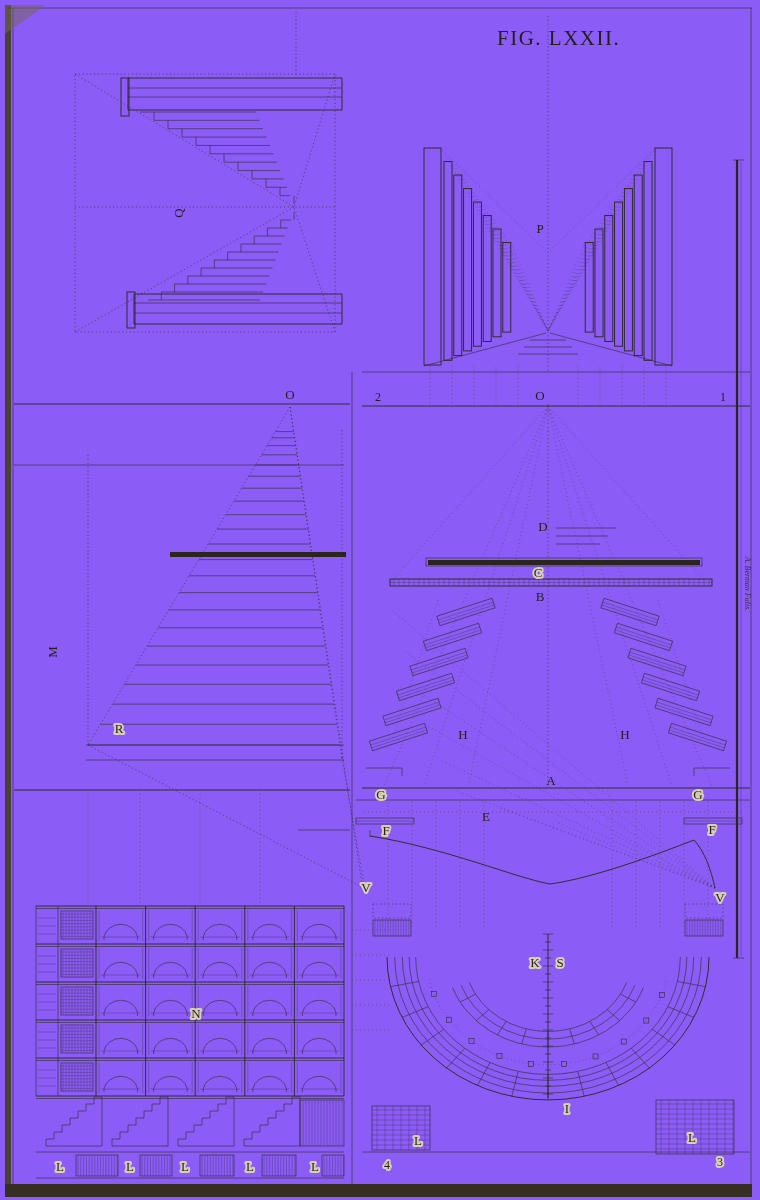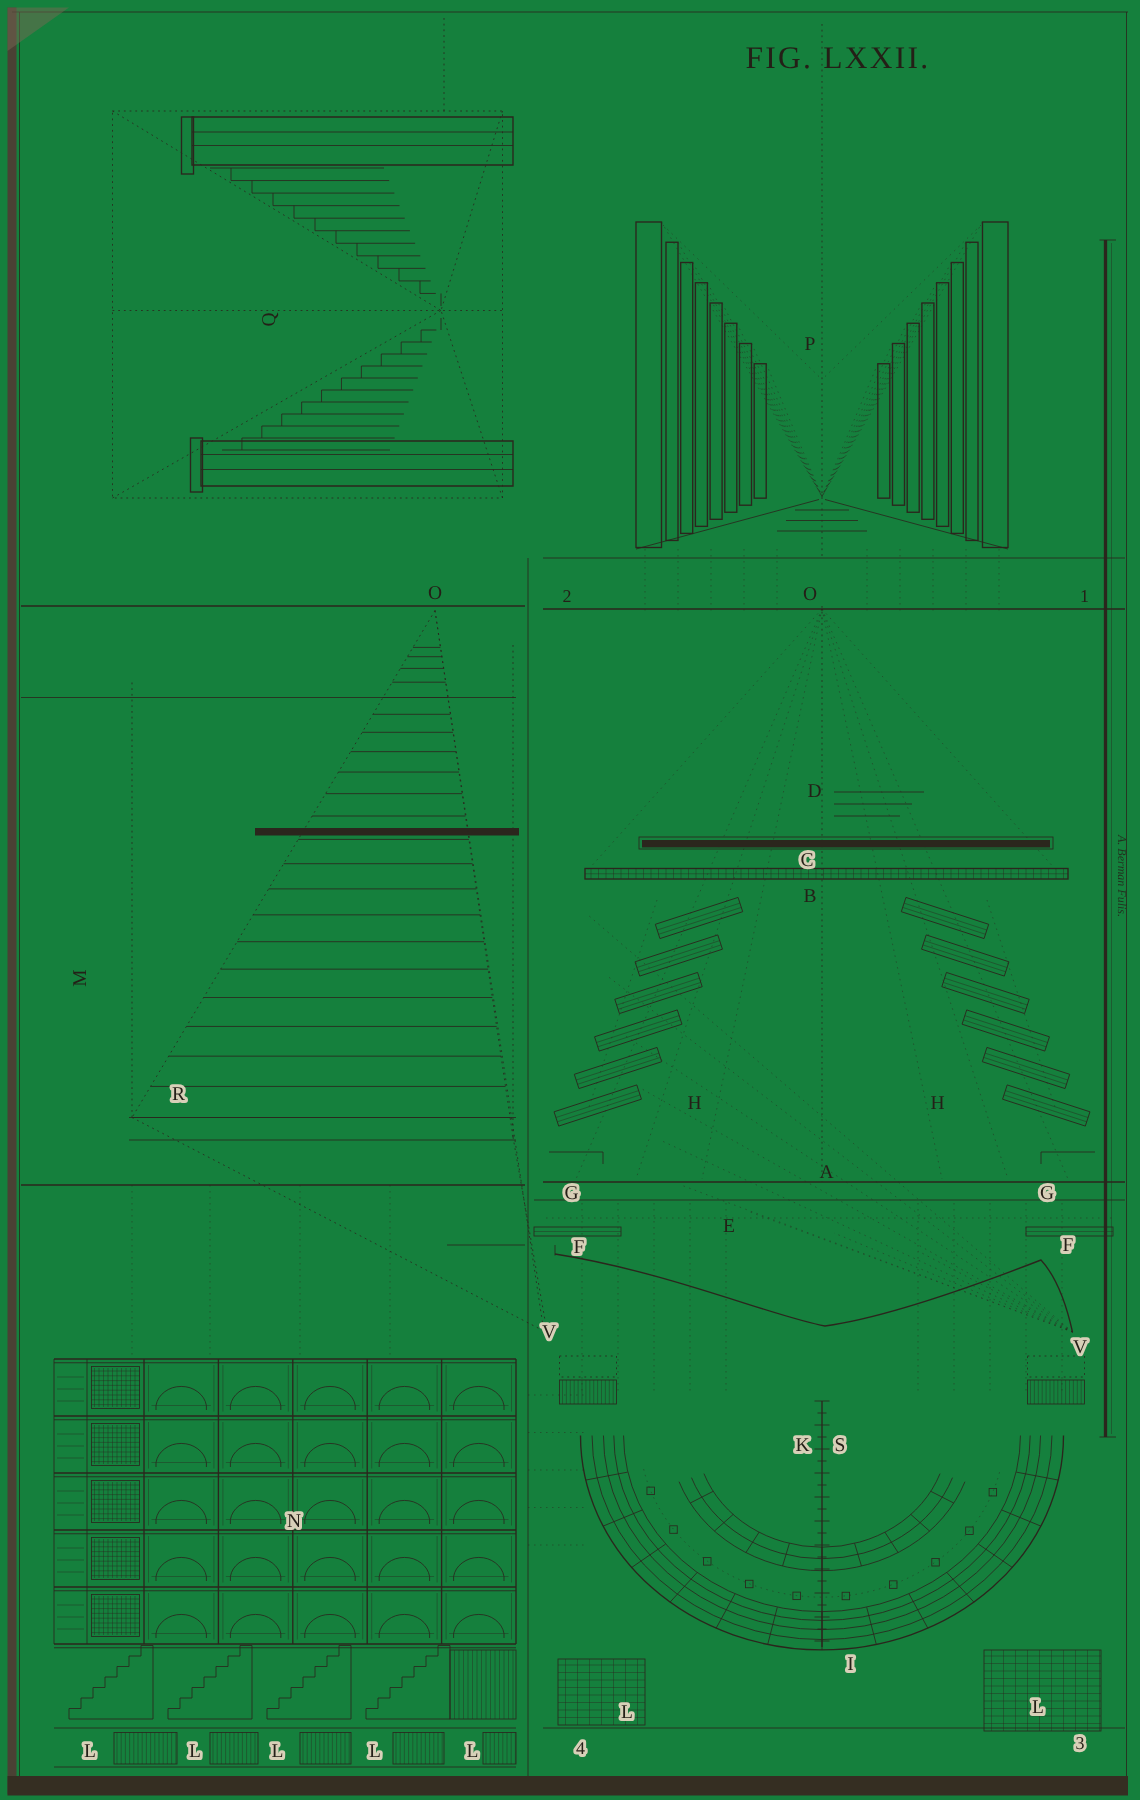--- a/index.html
+++ b/index.html
@@ -1,16 +1,16 @@
 <!DOCTYPE html>
 <html><head>
 <meta charset="utf-8">
 <style>
   html,body{margin:0;padding:0;background:#b8b09a;}
-  .page{position:relative;width:760px;height:1200px;background:#15803d;overflow:hidden;}
+  .page{position:relative;width:760px;height:1200px;background:#8b5cf6;overflow:hidden;}
   svg{position:absolute;left:0;top:0;}
   .ln{stroke:#2b261d;stroke-width:.9;fill:none;stroke-linecap:butt;}
   .thin{stroke:#2b261d;stroke-width:.55;fill:none;}
   .hair{stroke:#2b261d;stroke-width:.32;fill:none;opacity:.85;}
   .thick{stroke:#2b261d;stroke-width:2.2;fill:none;}
   .dot{stroke:#2b261d;stroke-width:.55;fill:none;stroke-dasharray:1.2 2.6;}
   .dotf{stroke:#2b261d;stroke-width:.45;fill:none;stroke-dasharray:1 3;opacity:.7;}
   text{font-family:"Liberation Serif","DejaVu Serif",serif;fill:#241f17;}
   .lbl{font-size:13px;}
   .num{font-size:12px;}

